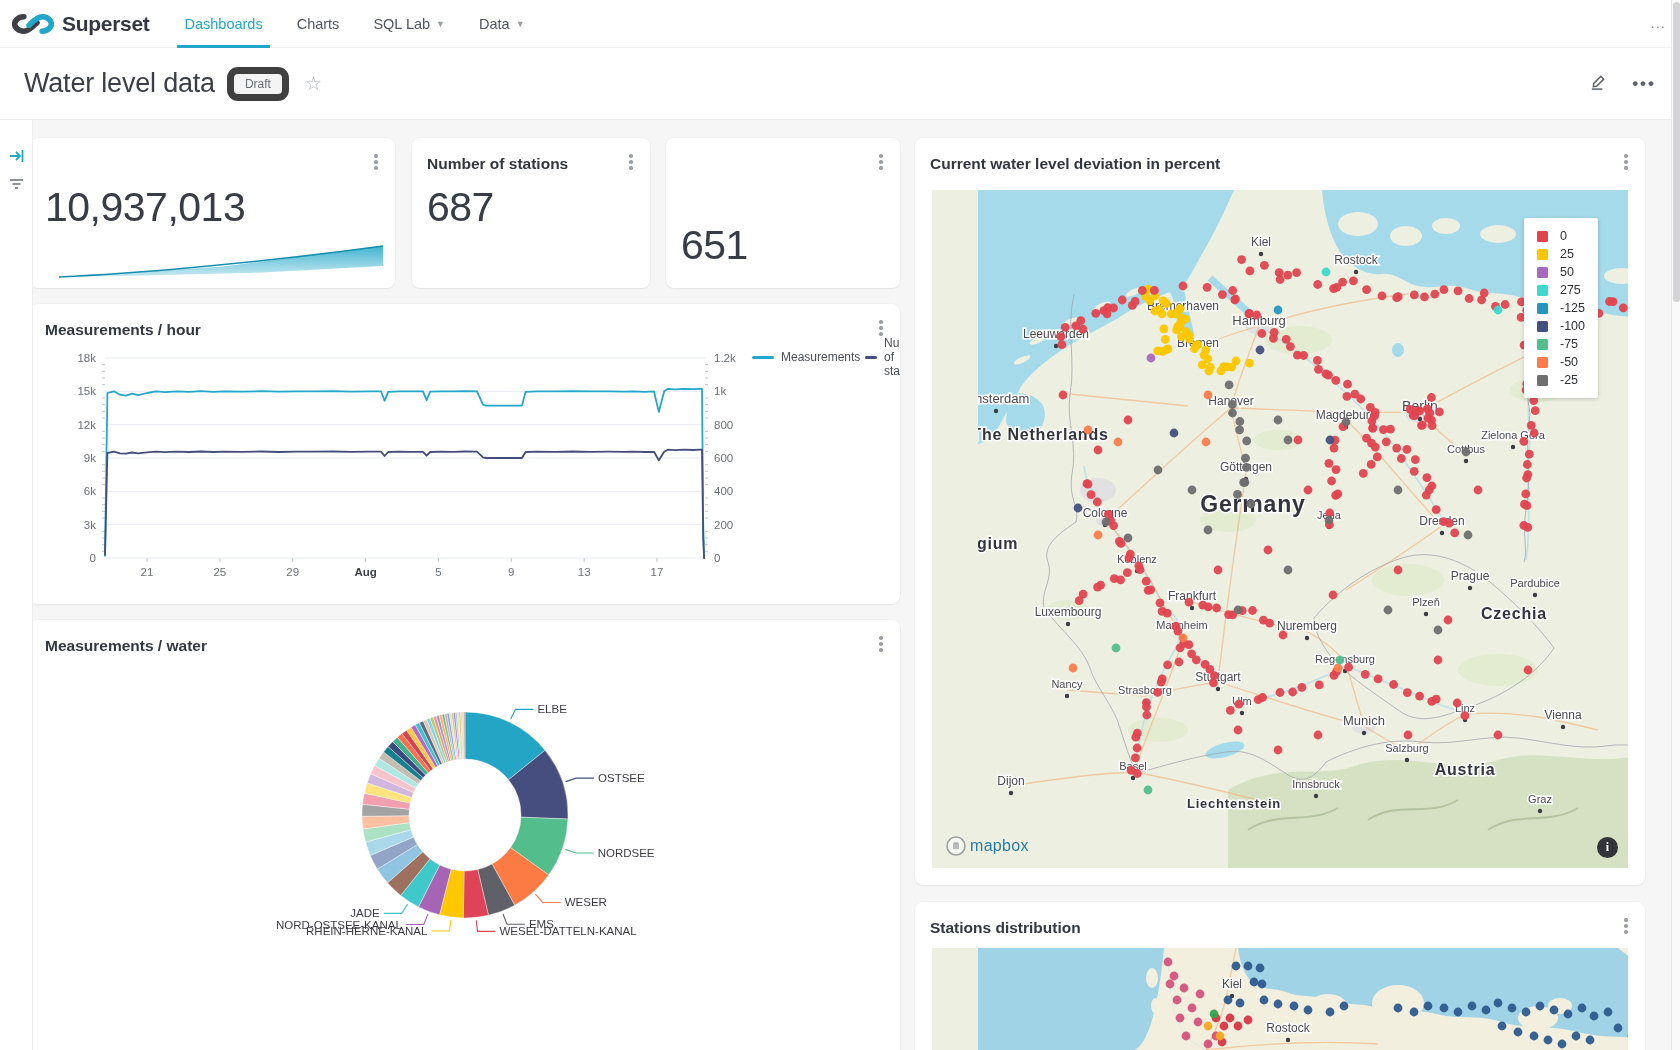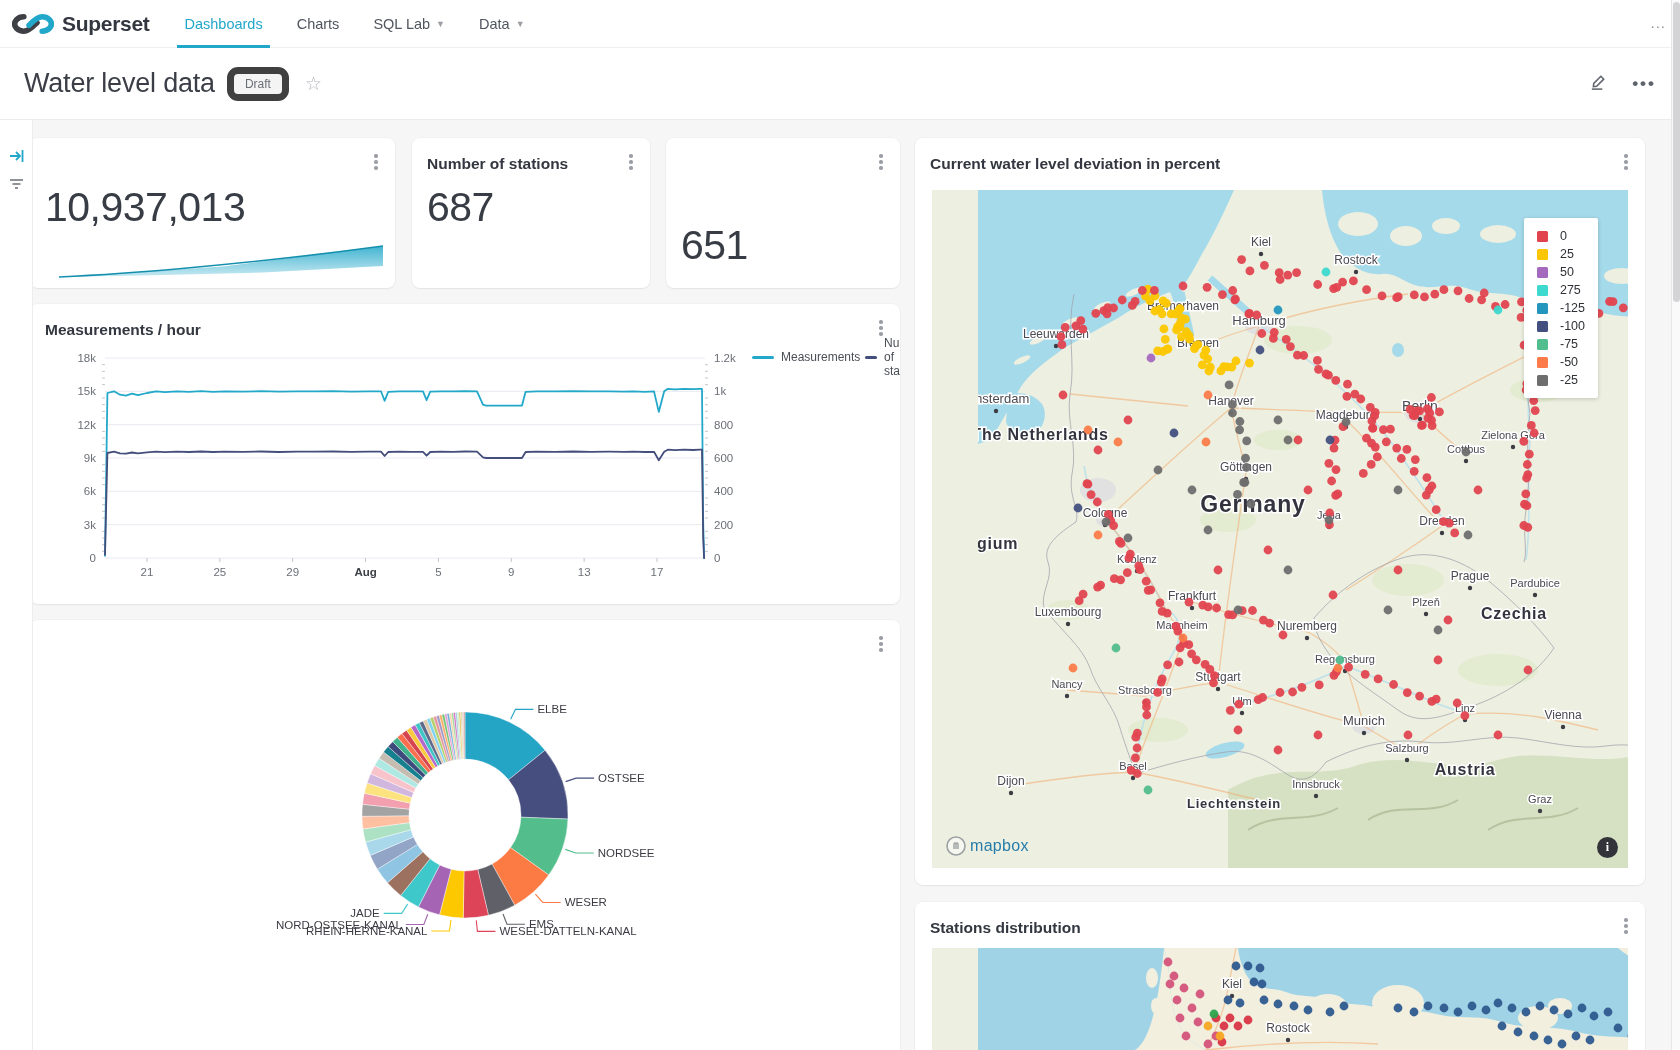--- a/index.html
+++ b/index.html
@@ -278,20 +278,21 @@
         <span>Measurements</span>
       </div>
       <div class="lc-legend-item">
         <span class="lc-swatch" style="background: rgb(68, 78, 124);"></span>
         <span>Number of stations</span>
       </div>
     </div>
 </div>
 
 <div class="card" style="left:30px;top:620px;width:870px;height:470px">
+  <div class="card-head"><span class="card-title">Measurements / water</span></div>
   <div class="kebab">
       <i></i>
       <i></i>
       <i></i>
     </div>
   <svg id="donut" width="870" height="430" viewBox="0 0 870 430" style="position:absolute;left:0;top:0">
       <path d="M435,92 A103,103 0 0 1 515.0804398159212,130.22251039991886 L478.53887989991836,159.7811707028685 A56,56 0 0 0 435,139 Z" fill="#25A5C6" stroke="#fff" stroke-width="0.4"></path>
       <polyline points="480.65957437710614,99.33807827718748 485.3978320954851,89.41089772104655 503.3978320954851,89.41089772104655" fill="none" stroke="#25A5C6" stroke-width="1.1"></polyline>
       <text x="507.3978320954851" y="93.41089772104655" font-size="11.5" fill="#3b3b43" text-anchor="start">ELBE</text>
       <path d="M515.0804398159212,130.22251039991886 A103,103 0 0 1 537.9207810863361,199.03891329177665 L490.95692952266813,197.19591402271354 A56,56 0 0 0 478.53887989991836,159.7811707028685 Z" fill="#454E7E" stroke="#fff" stroke-width="0.4"></path>

